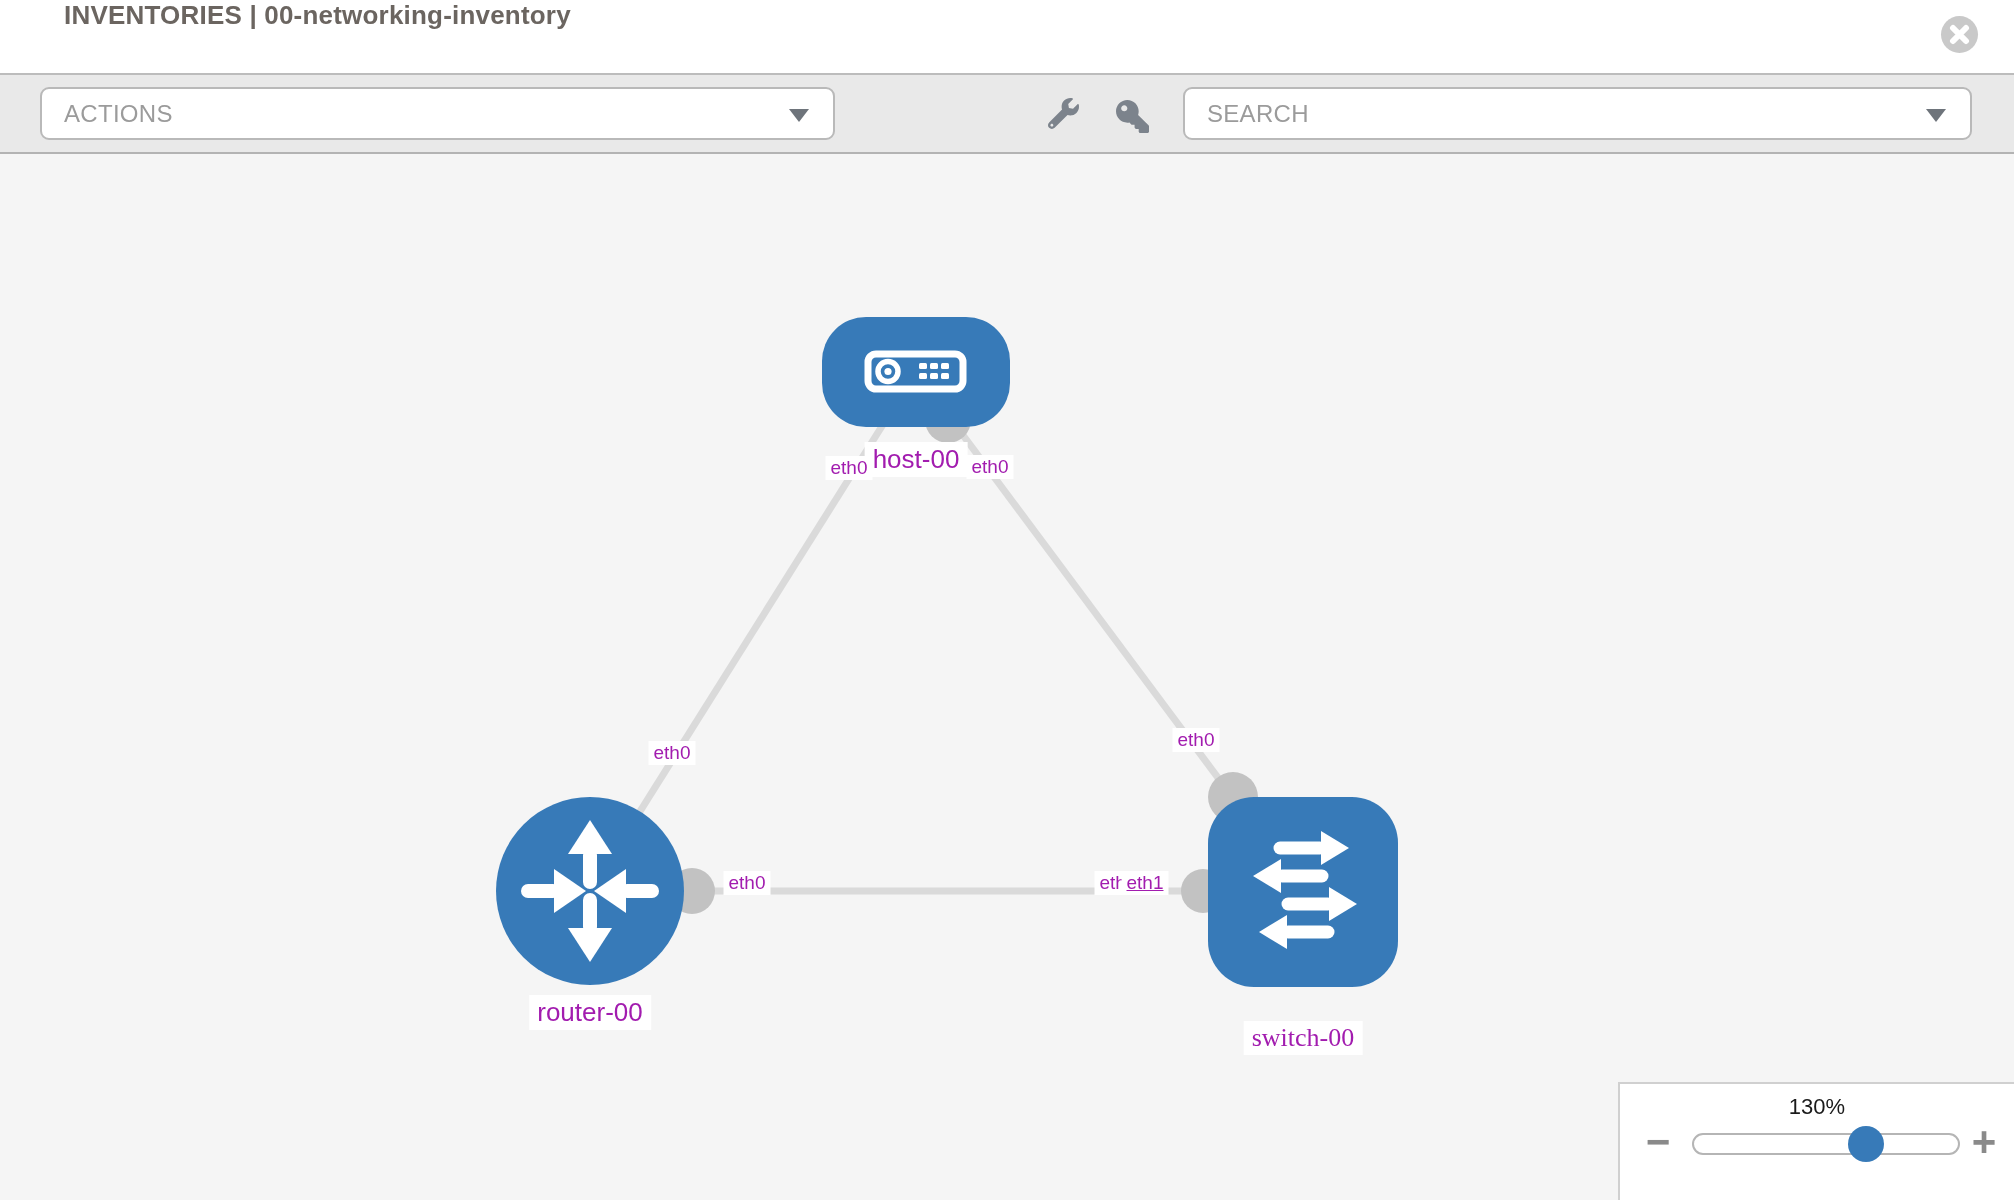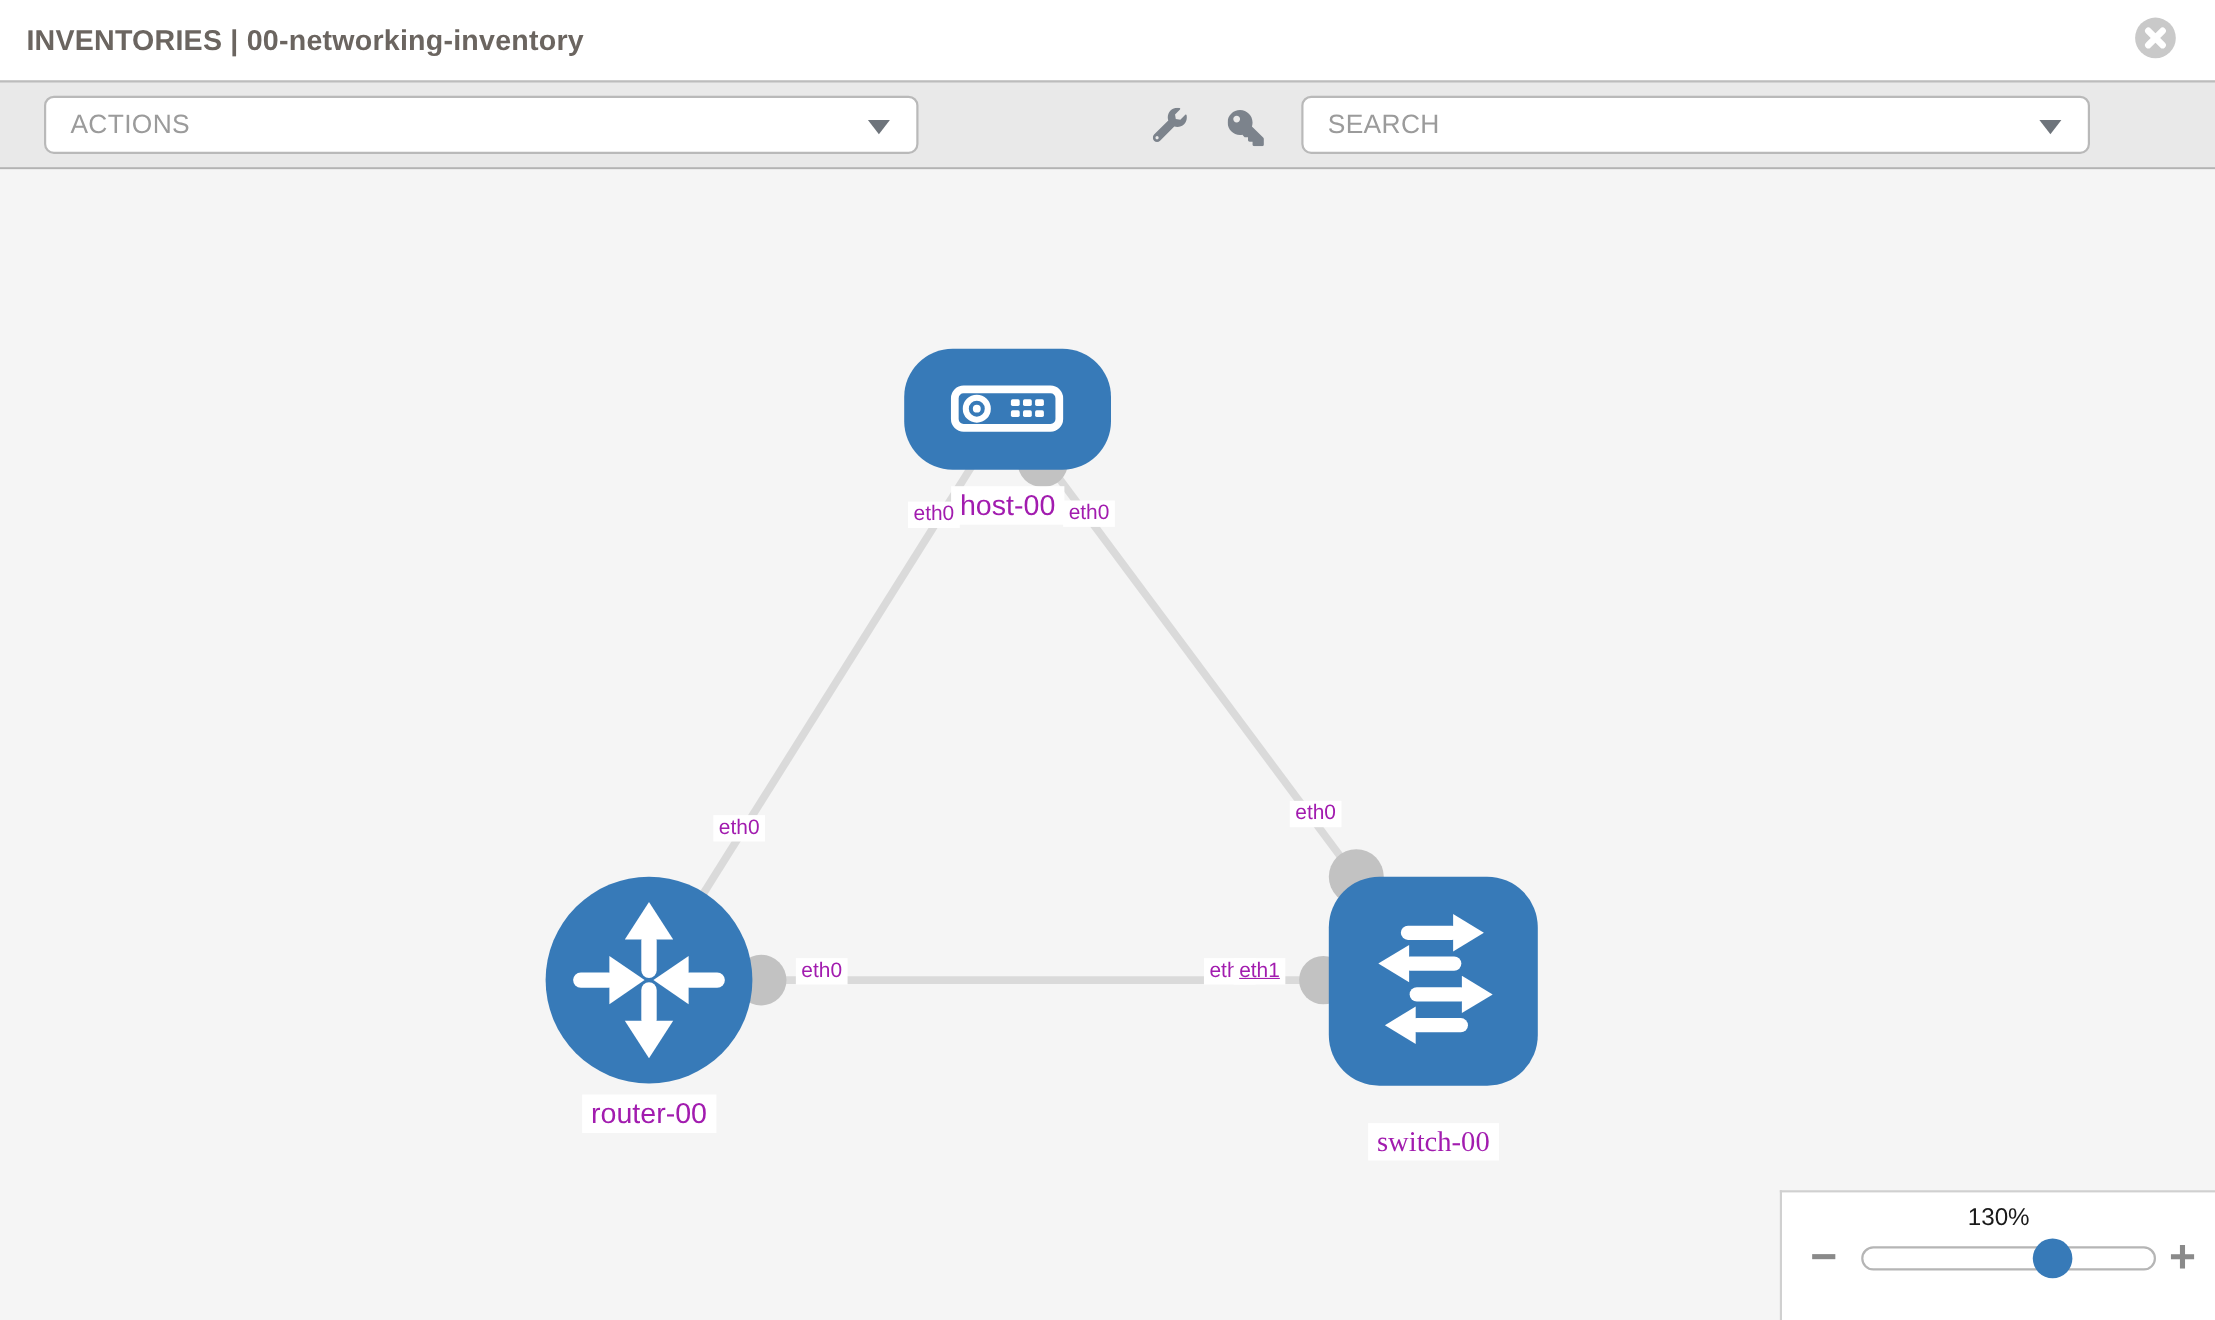--- a/index.html
+++ b/index.html
@@ -5,21 +5,21 @@
   * { box-sizing: border-box; }
   html,body { margin:0; padding:0; }
   body {
     width:2014px; height:1200px; overflow:hidden; position:relative;
     font-family:"Liberation Sans", sans-serif; background:#ffffff;
   }
 
   
   .header {
     height:73px; background:#ffffff; position:relative;
-    display:flex; align-items:center; padding-left:24px;
+    display:flex; padding-left:64px;
   }
   .header-title {
     font-size:26px; font-weight:700; color:#6b6560; letter-spacing:0.2px;
   }
   .close-btn {
     position:absolute; right:36px; top:16px; width:37px; height:37px;
     border-radius:50%; background:#c9c9c9; cursor:pointer;
     display:flex; align-items:center; justify-content:center;
   }
 
@@ -28,21 +28,21 @@
     height:81px; background:#e9e9e9;
     border-top:2px solid #bcbcbc; border-bottom:2px solid #b3b3b3;
     position:relative;
   }
   .select-box {
     position:absolute; top:12px; height:53px; background:#ffffff;
     border:2px solid #b9b9b9; border-radius:9px;
     display:flex; align-items:center; padding:0 22px;
   }
   .actions-box { left:40px;  width:795px; }
-  .search-box  { left:1183px; width:717px; }
+  .search-box  { left:1183px; width:789px; }
   .select-placeholder { font-size:24px; color:#9b9b9b; letter-spacing:0.3px; }
   .caret-down {
     position:absolute; right:24px; top:50%; margin-top:-5px;
     width:0; height:0;
     border-left:10px solid transparent; border-right:10px solid transparent;
     border-top:13px solid #6e747b;
   }
   .tool-icon { position:absolute; cursor:pointer; }
   .wrench-pos { left:1048px; top:23px; width:31px; height:31px; }
   .key-pos    { left:1116px; top:25px; width:33px; height:33px; }

